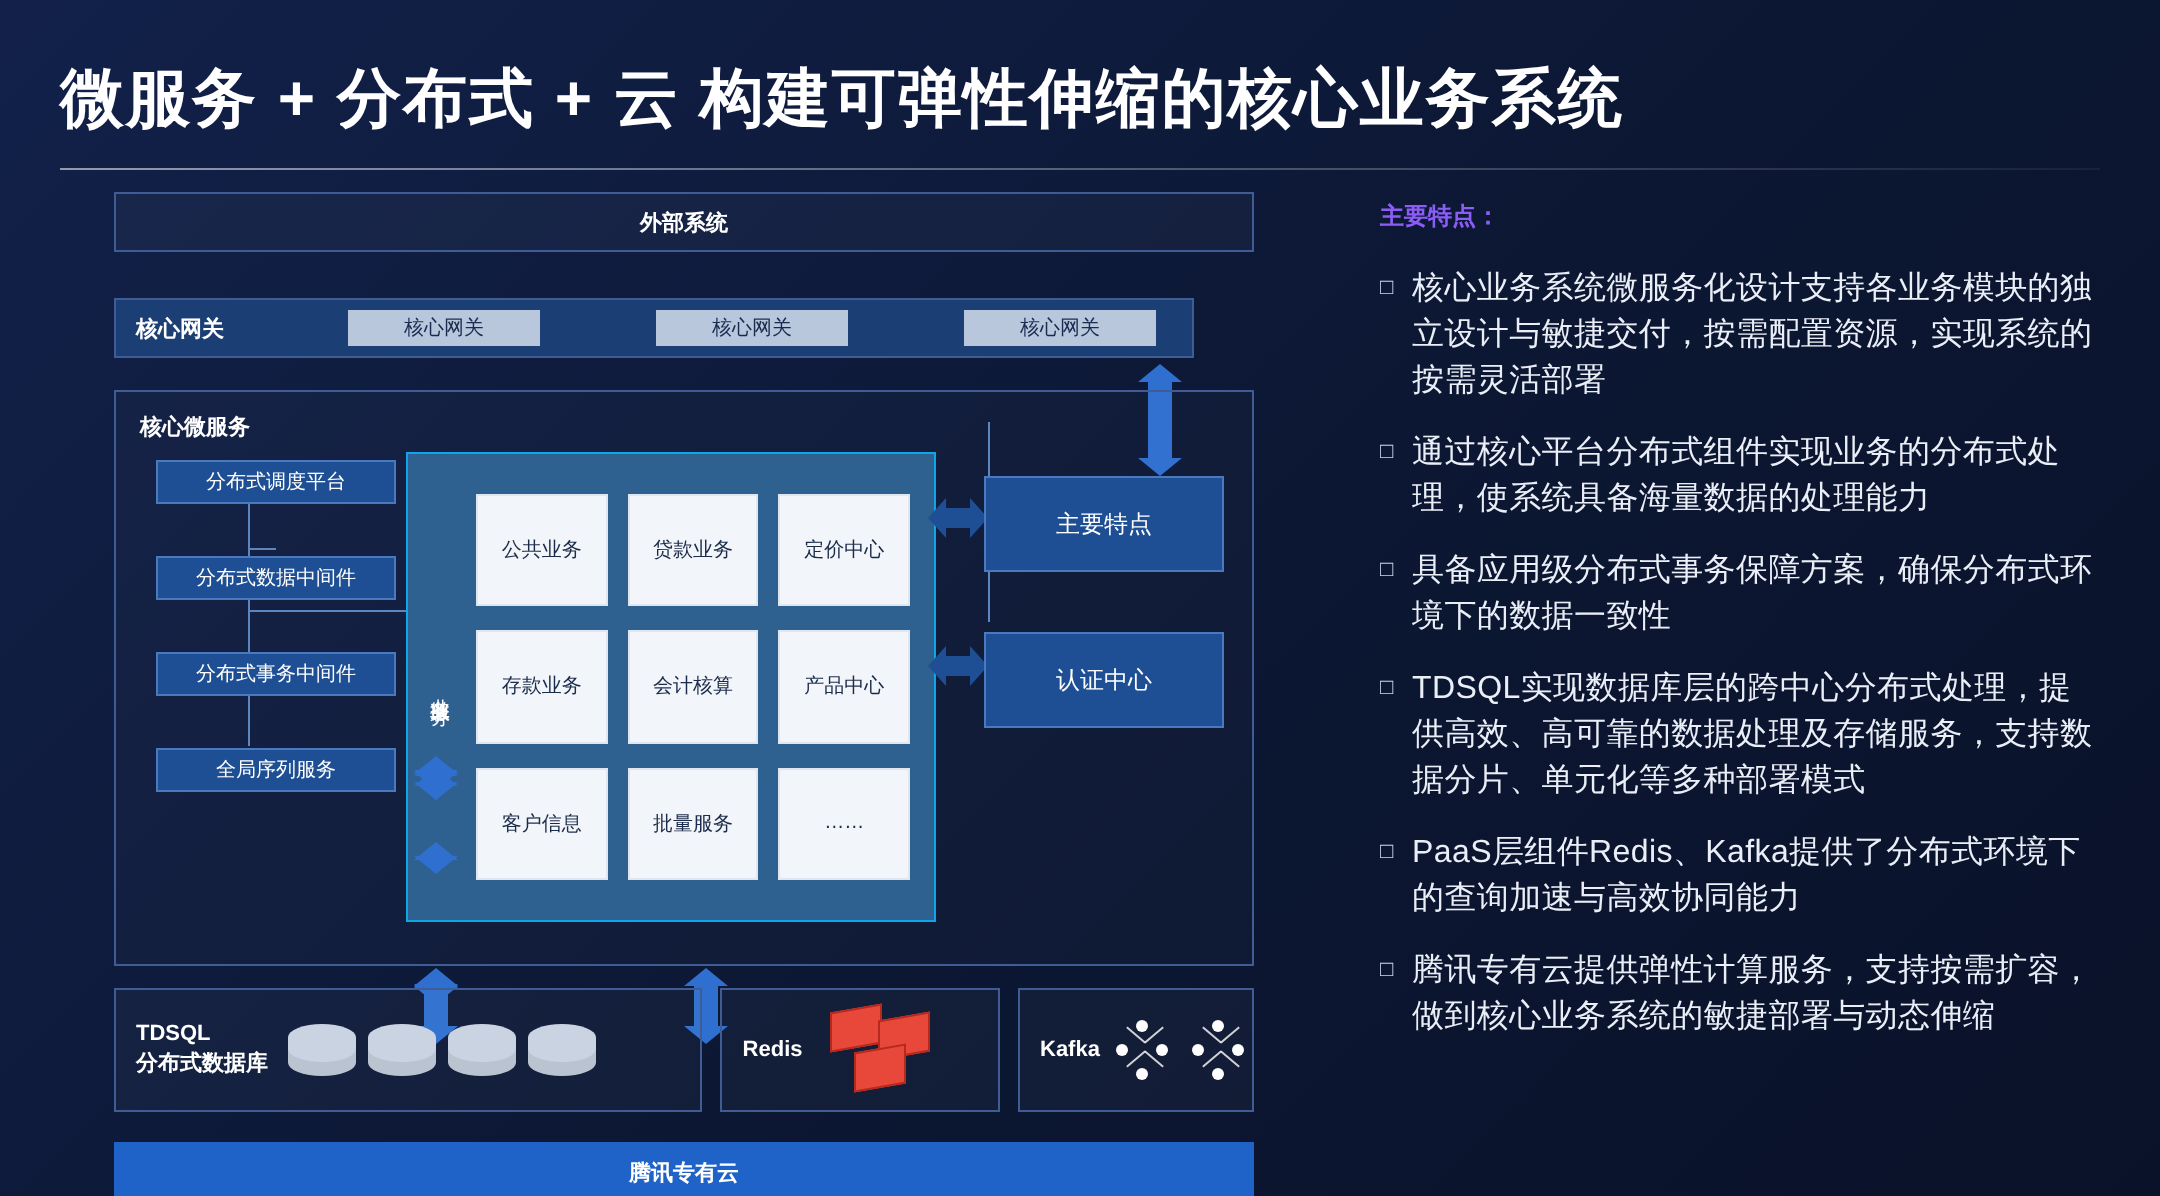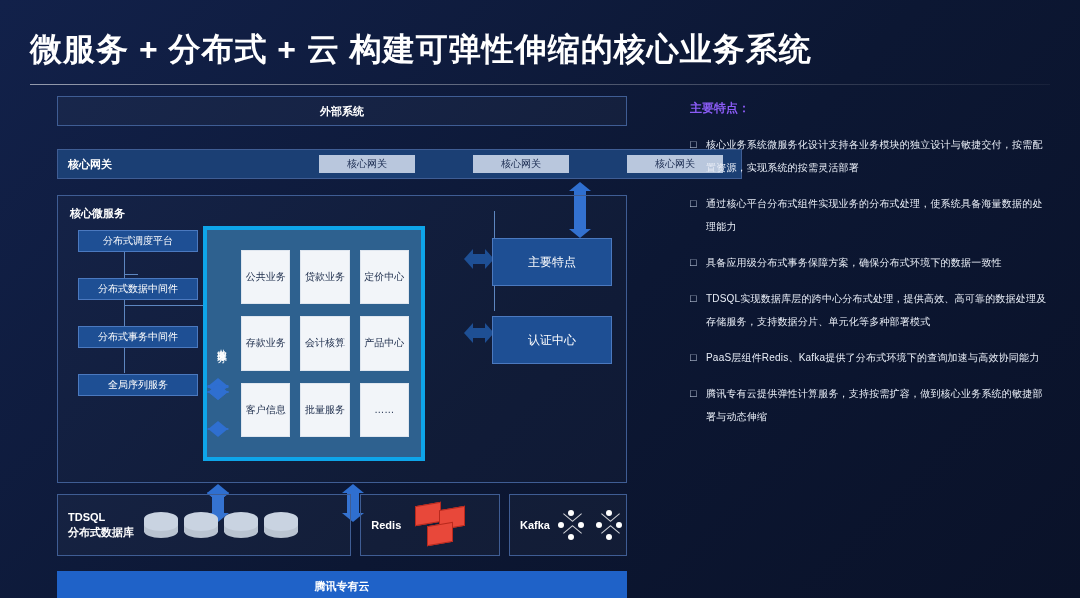--- a/index.html
+++ b/index.html
@@ -50,21 +50,21 @@
 
   
   .external {
     position: absolute; left: 0; top: 0;
     width: 570px; height: 30px;
   }
 
   
   .gateway-band {
     position: absolute; left: 0; top: 53px;
-    width: 685px; height: 30px;
+    width: 540px; height: 30px;
     background: #1b3f74;
     border: 1px solid #3f5d94;
     display: flex; align-items: center;
   }
   .gateway-label {
     font-size: 11px; font-weight: bold; color: #ffffff;
     padding-left: 10px; width: 85px; flex: none;
   }
   .gateway-chips {
     display: flex; flex: 1; gap: 58px; padding-right: 18px; justify-content: flex-end;
@@ -100,23 +100,23 @@
     background: #1e4f94;
     border: 1px solid #4b79bf;
     color: #ffffff;
     font-size: 10px;
     display: flex; align-items: center; justify-content: center;
   }
 
   
   .mid-box {
     position: absolute; left: 145px; top: 30px;
-    width: 222px; height: 235px;
+    width: 265px; height: 235px;
     background: #2e618f;
-    border: 4px solid #0ea5e9;
+    border: 1px solid #0ea5e9;
     display: flex;
   }
   .mid-vlabel {
     width: 30px; flex: none;
     display: flex; align-items: center; justify-content: center;
     color: #ffffff; font-size: 10px;
     text-align: center;
     line-height: 13px;
   }
   .mid-vlabel span { writing-mode: vertical-rl; letter-spacing: 1px; }
@@ -259,21 +259,21 @@
     margin-bottom: 13px;
   }
   .feat-marker {
     flex: none;
     width: 16px;
     font-size: 11px;
     color: #cdd8ea;
     line-height: 22px;
   }
   .feat-text {
-    font-size: 10px;
+    font-size: 16px;
     line-height: 23px;
     color: #e9eef7;
     letter-spacing: .2px;
   }
 </style>
 </head>
 <body>
 
 <div class="title-wrap">
   <div class="title">微服务 + 分布式 + 云 构建可弹性伸缩的核心业务系统</div>

